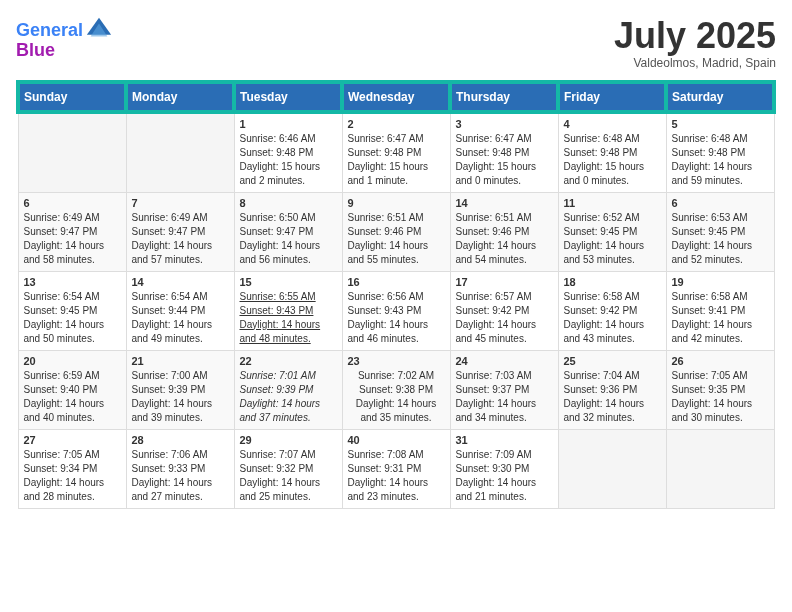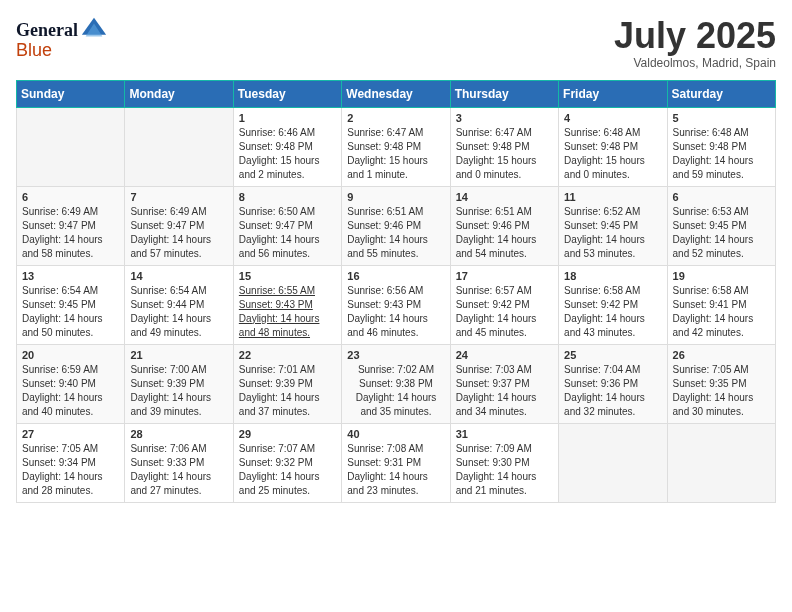--- a/index.html
+++ b/index.html
@@ -16,27 +16,26 @@
       align-items: flex-start;
       margin-bottom: 10px;
     }
     .logo {
       display: flex;
       align-items: center;
     }
     .logo-text-general {
       font-size: 18px;
       font-weight: bold;
-      color: #0f172a;
-      font-family: Liberation Serif, serif;
+      color: #3b82f6;
     }
     .logo-text-blue {
       font-size: 18px;
-      font-weight: normal;
-      color: #c2410c;
+      font-weight: bold;
+      color: #a21caf;
     }
     .logo-icon {
       width: 28px;
       height: 28px;
       margin-left: 2px;
     }
     .title-block {
       text-align: right;
       margin-left: 40px;
     }
@@ -55,21 +54,21 @@
       border-collapse: collapse;
       border: 1px solid #ccc;
     }
     .calendar th {
       background-color: #2a6db5;
       color: #fff;
       font-size: 12px;
       font-weight: bold;
       padding: 6px 4px;
       text-align: left;
-      border: 1px solid #14b8a6;
+      border: 4px solid #14b8a6;
     }
     .calendar td {
       vertical-align: top;
       padding: 4px 5px;
       font-size: 10px;
       color: #333;
       border: 1px solid #ddd;
       width: calc(100% / 7);
       min-height: 80px;
       background: #fff;
@@ -279,21 +278,21 @@
         </td>
         <td>
           <span class="day-number">21</span>
           <div class="day-info" style="white-space: pre-line;">Sunrise: 7:00 AM
 Sunset: 9:39 PM
 Daylight: 14 hours
 and 39 minutes.</div>
         </td>
         <td>
           <span class="day-number">22</span>
-          <div class="day-info" style="white-space: pre-line;">Sunrise: 7:01 AM
+          <div class="day-info" style="white-space: pre-line; font-style: italic;">Sunrise: 7:01 AM
 Sunset: 9:39 PM
 Daylight: 14 hours
 and 37 minutes.</div>
         </td>
         <td>
           <span class="day-number">23</span>
           <div class="day-info" style="white-space: pre-line; text-align: center;">Sunrise: 7:02 AM
 Sunset: 9:38 PM
 Daylight: 14 hours
 and 35 minutes.</div>

